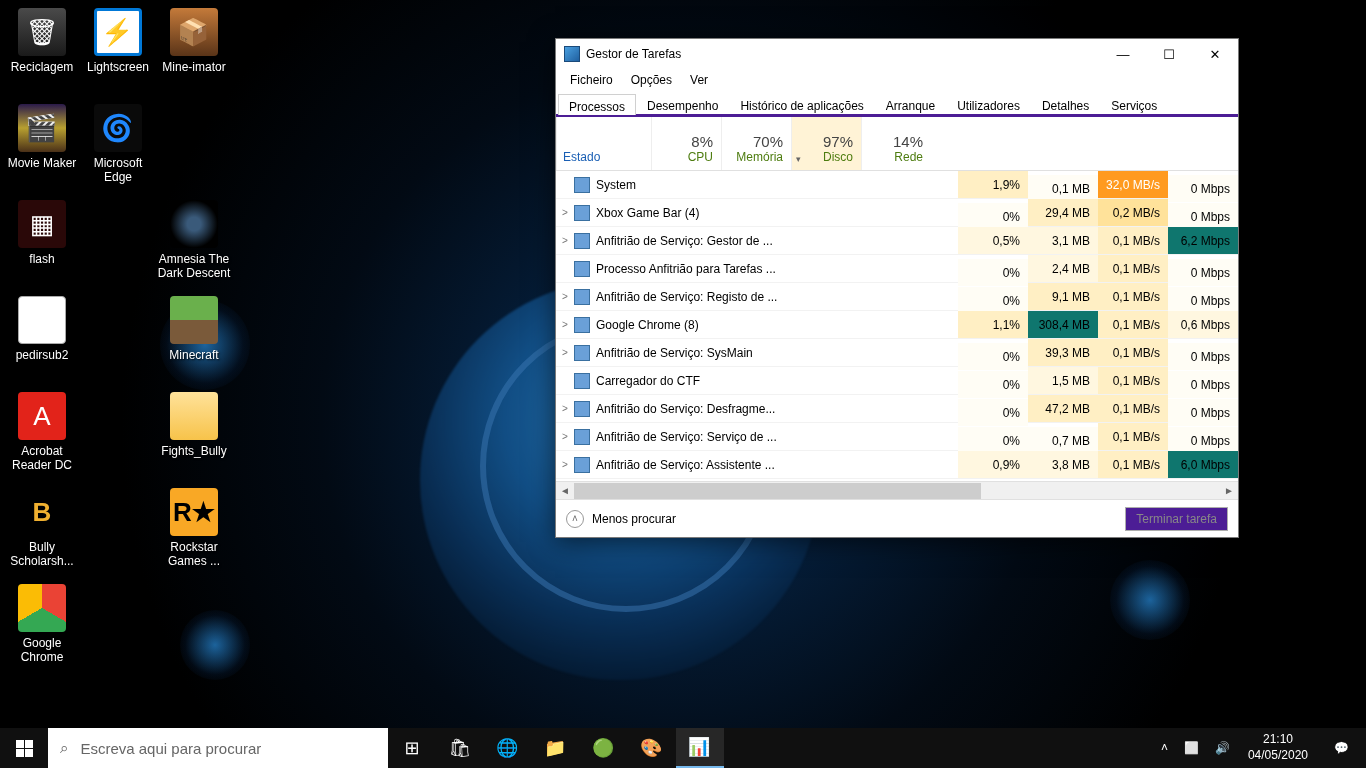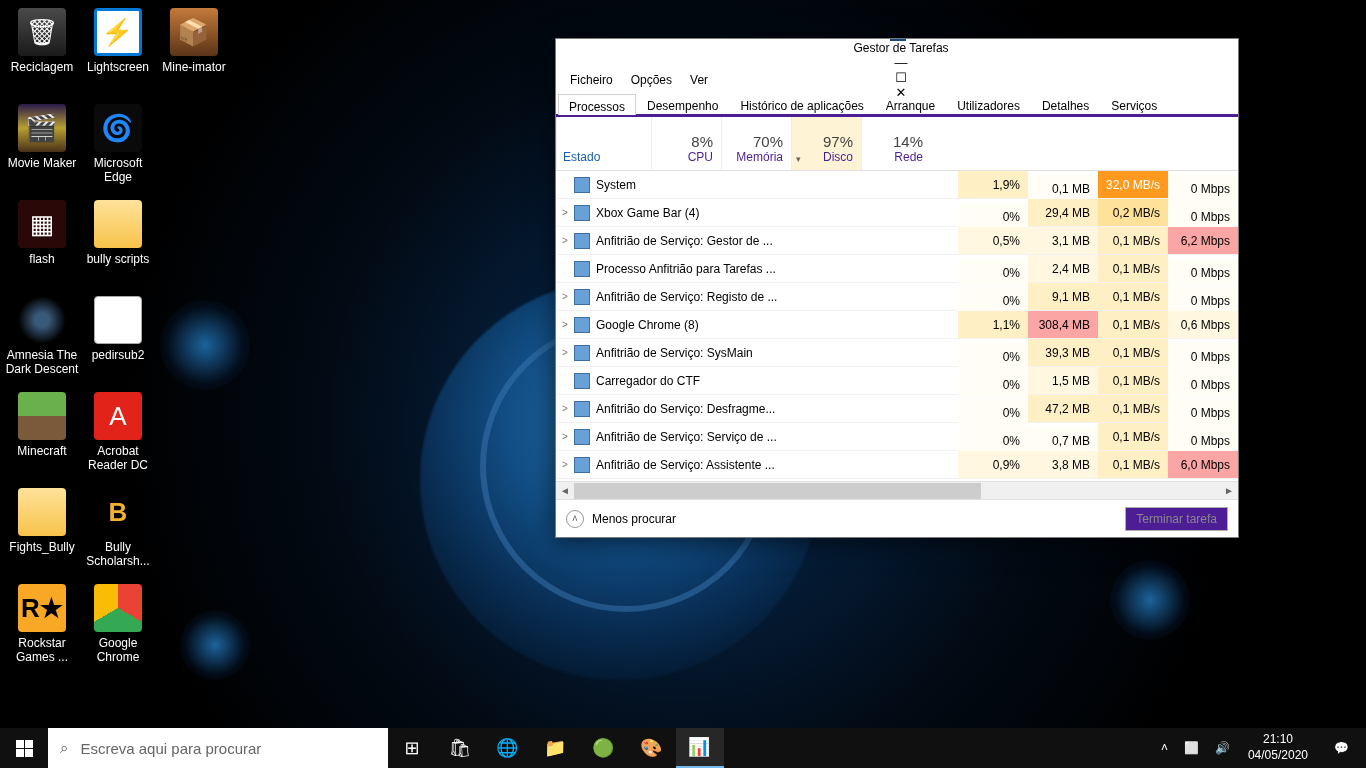--- a/index.html
+++ b/index.html
@@ -32,51 +32,51 @@
 .amnesia { background: radial-gradient(circle,#3a5a7a 20%,#000 70%); border-radius:50%; }
 .textfile { background:#fff; border:1px solid #aaa; }
 .minecraft { background: linear-gradient(#6ab04c 50%, #7a5a3a 50%); }
 .acrobat { background:#e2231a; color:#fff; }
 .bullyicon { background:#000; color:#f0b030; font-weight:bold; }
 .rockstar { background:#f9a825; color:#000; font-weight:bold; }
 .chrome { background: conic-gradient(#ea4335 0 120deg,#34a853 120deg 240deg,#fbbc05 240deg 360deg); border-radius:50%; }
 
 
 .window { position:absolute; left:555px; top:38px; width:684px; height:500px; background:#fff; border:1px solid #7a7a7a; box-shadow:0 4px 24px rgba(0,0,0,0.6); display:flex; flex-direction:column; }
-.titlebar { height:30px; display:flex; align-items:center; padding-left:8px; font-size:12px;flex-direction:column; }
+.titlebar { height:30px; display:flex; align-items:center; padding-left:8px; font-size:12px; }
 .titlebar .ico { width:16px; height:16px; margin-right:6px; background: linear-gradient(135deg,#4aa0e0,#2060a0); border:1px solid #1a4a7a; }
 .titlebar .spacer { flex:1; }
 .winbtn { width:46px; height:30px; display:flex; align-items:center; justify-content:center; font-size:13px; cursor:pointer; }
 .menubar { height:22px; display:flex; gap:2px; padding-left:6px; font-size:12px; align-items:center; }
 .menubar span { padding:2px 8px; cursor:pointer; }
 .tabs { height:26px; display:flex; border-bottom:3px solid #4c1d95; font-size:12px; padding-left:2px; }
 .tab { padding:5px 10px 4px; border:1px solid transparent; border-bottom:none; cursor:pointer; margin-top:2px; }
 .tab.active { border-color:#d0d0d0; background:#fff; position:relative; top:1px; }
 
 .cols { display:flex; height:54px; border-bottom:1px solid #e0e0e0; font-size:12px; }
 .col-name { flex:1; display:flex; align-items:flex-end; padding:0 0 6px 8px; color:#1a5fb4; cursor:pointer; }
 .col-state { width:95px; display:flex; align-items:flex-end; padding-bottom:6px; color:#1a5fb4; border-left:1px solid #eee; padding-left:6px; cursor:pointer; }
 .col-num { width:70px; text-align:right; padding:6px 8px 6px 0; border-left:1px solid #eee; display:flex; flex-direction:column; justify-content:flex-end; cursor:pointer; }
 .col-num .pct { font-size:15px; color:#444; }
-.col-num .lbl { color:#4c1d95; font-size:12px; }
+.col-num .lbl { color:#4d7c0f; font-size:12px; }
 .col-num.sorted { background:#fff3d6; }
 .col-num.sorted .chev { font-size:9px; color:#666; position:absolute; margin-top:-40px; margin-left:4px; }
 
 .rows { flex:1; overflow:hidden; font-size:12px; }
 .row { display:flex; height:28px; align-items:center; border-bottom:1px solid #f2f2f2; cursor:pointer; }
 .row .exp { width:18px; text-align:center; color:#777; font-size:10px; }
 .row .pico { width:16px; height:16px; margin-right:6px; background:#6aa0d8; border:1px solid #3a70a0; flex-shrink:0; }
 .row .pname { flex:1; white-space:nowrap; overflow:hidden; text-overflow:ellipsis; }
 .row .pstate { width:95px; }
 .cell { width:70px; text-align:right; padding-right:8px; height:100%; display:flex; align-items:center; justify-content:flex-end; }
 .h0 { background:#fffdf5;margin-top:8px; }
 .h1 { background:#fff7e0; }
 .h2 { background:#ffefc4; }
 .h3 { background:#ffe29a; }
-.h4 { background:#fca5a5; }
+.h4 { background:#0f766e; }
 .h6 { background:#ff9a1f; color:#fff; }
 
 .hscroll { height:18px; background:#f0f0f0; display:flex; align-items:center; border-top:1px solid #e0e0e0; }
 .hscroll .track { flex:1; height:16px; position:relative; }
 .hscroll .thumb { position:absolute; left:0; width:63%; height:100%; background:#cdcdcd; }
 .hscroll .arrow { width:18px; text-align:center; color:#666; font-size:10px; cursor:pointer; }
 
 .footer { height:38px; border-top:1px solid #e0e0e0; display:flex; align-items:center; padding:0 10px; font-size:12px; }
 .footer .less { display:flex; align-items:center; gap:8px; cursor:pointer; }
 .footer .less .circ { width:18px; height:18px; border:1px solid #999; border-radius:50%; display:flex; align-items:center; justify-content:center; font-size:10px; color:#666; }
@@ -125,24 +125,20 @@
     </div>
     <div class="dicon">
       <div class="img edge">🌀</div>
       <div class="lbl">Microsoft Edge</div>
     </div>
     <div style="visibility: hidden;"></div>
     <div class="dicon">
       <div class="img flash">▦</div>
       <div class="lbl">flash</div>
     </div>
-    <div class="dicon">
-      <div class="img folder"></div>
-      <div class="lbl">bully scripts</div>
-    </div>
     <div style="visibility: hidden;"></div>
     <div class="dicon">
       <div class="img amnesia"></div>
       <div class="lbl">Amnesia The Dark Descent</div>
     </div>
     <div class="dicon">
       <div class="img textfile"></div>
       <div class="lbl">pedirsub2</div>
     </div>
     <div style="visibility: hidden;"></div>

